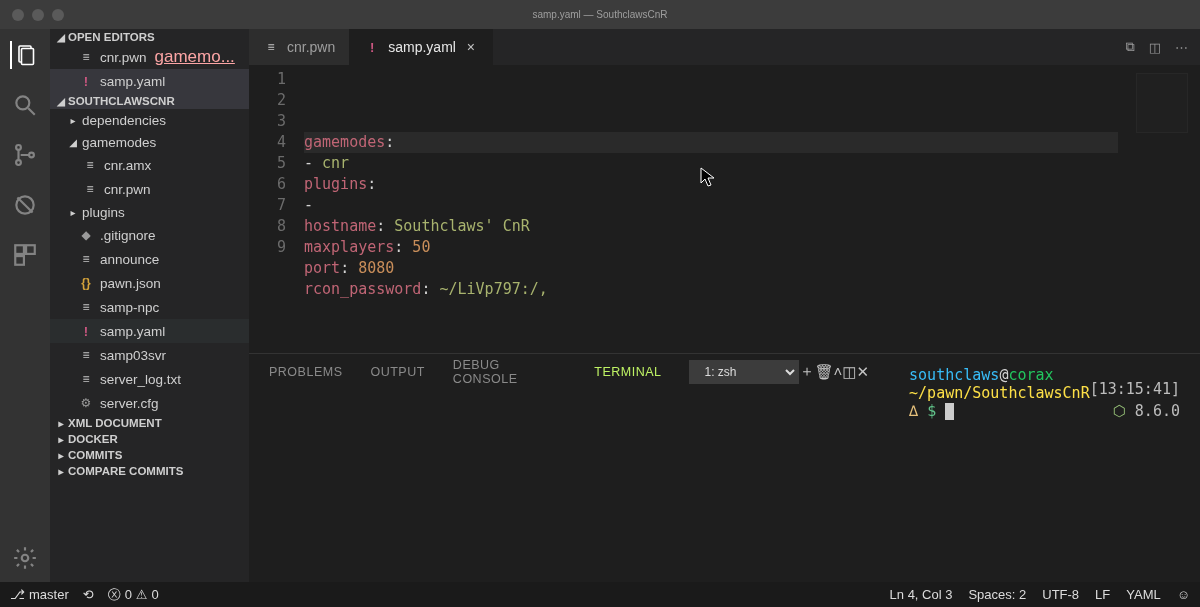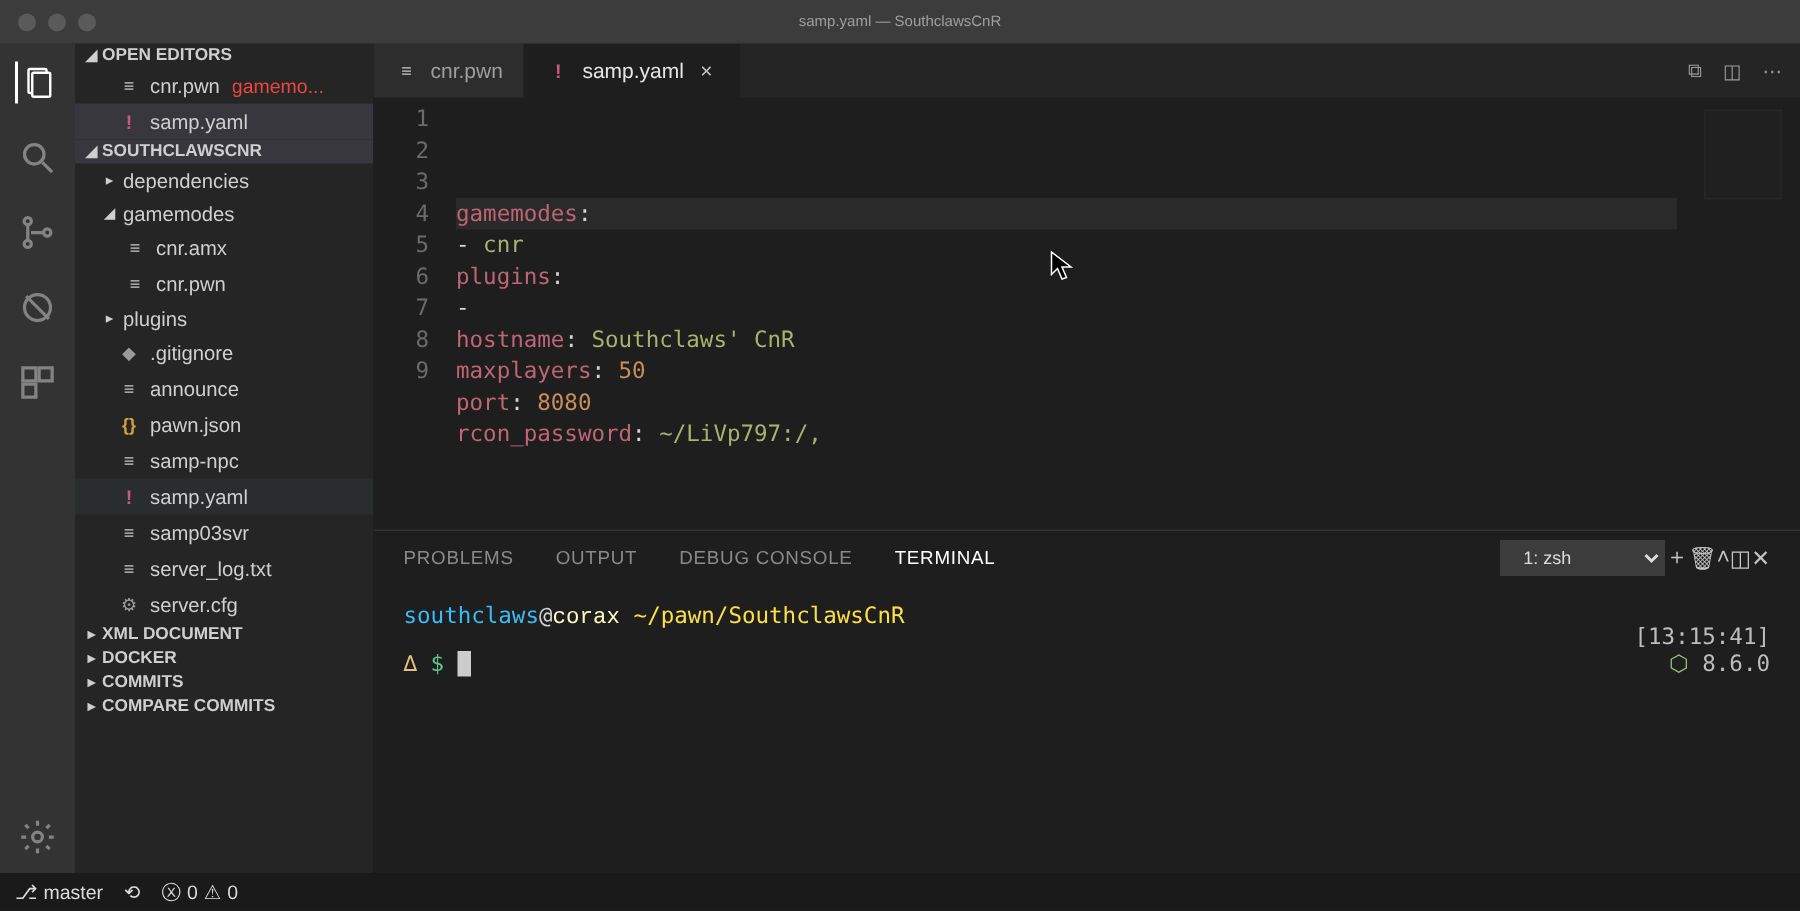--- a/index.html
+++ b/index.html
@@ -55,21 +55,21 @@
   }
   .twisty { width: 10px; display: inline-block; text-align: center; font-size: 10px; }
   .file-item {
     display: flex; align-items: center; gap: 6px;
     height: 24px; padding-left: 20px; font-size: 13.5px; color: #cfcfcf;
     cursor: pointer;
     white-space: nowrap; overflow: hidden;
   }
   .file-item.sub1 { padding-left: 28px; }
   .file-item.sub2 { padding-left: 32px; }
-  .file-item .dim { color: #ef4444; font-size: 13px; margin-left: 2px; overflow: hidden; text-overflow: ellipsis; }
+  .file-item .dim { color: #fca5a5; font-size: 17px; margin-left: 2px; overflow: hidden; text-overflow: ellipsis; text-decoration: underline; }
   .file-item.sel { background: #37373d; }
   .file-item.sel-soft { background: #2a2d2e; }
   .icon-slot { width: 16px; height: 16px; display: inline-flex; align-items: center; justify-content: center; font-size: 12px; }
   .icon-yaml { color: #cb5781; font-weight: 800; font-size: 13px; }
   .icon-lines { color: #c5c5c5; }
   .icon-braces { color: #d4a33b; font-weight: 800; }
   .icon-gear { color: #9a9a9a; }
   .icon-git { color: #9a9a9a; }
   .folder-header { display: flex; align-items: center; gap: 4px; height: 22px; padding-left: 12px; font-size: 13.5px; color: #cfcfcf; cursor: pointer; }
   .folder-header.d0 { padding-left: 18px; }
@@ -91,31 +91,31 @@
   .gutter { width: 55px; text-align: right; color: #6b6b6b; padding-top: 4px; padding-right: 18px; }
   .code { flex: 1; padding-top: 4px; position: relative; white-space: pre; }
   .cur-line { position: absolute; left: 0; right: 82px; height: 21px; background: #2a2a2a; }
   .minimap { position: absolute; right: 12px; top: 8px; width: 52px; height: 60px; background: #232323; border: 1px solid #2f2f2f; opacity: 0.55; }
   .cursor-img { position: absolute; pointer-events: none; }
   .tok-key { color: #c06575; }
   .tok-punc { color: #d4d4d4; }
   .tok-str { color: #a8b36e; }
   .tok-num { color: #c98e5a; }
   
-  .panel { height: 229px; border-top: 1px solid #333; display: flex; flex-direction: column; background: #1e1e1e; }
+  .panel { height: 229px; border-top: 1px solid #333; display: flex; background: #1e1e1e; }
   .panel-tabs { display: flex; align-items: center; height: 35px; padding: 0 20px; gap: 28px; font-size: 12.5px; color: #8a8a8a; }
   .panel-tabs .ptab { cursor: pointer; letter-spacing: 0.5px; }
-  .panel-tabs .ptab.active { color: #ffffff; }
+  .panel-tabs .ptab.active { color: #bef264; }
   .panel-actions { margin-left: auto; display: flex; align-items: center; gap: 0; }
   .term-select { background: #3c3c3c; color: #dcdcdc; border: 1px solid #3c3c3c; font-size: 12px; padding: 3px 10px; width: 110px; }
   .panel-actions .pbtn { cursor: pointer; color: #c5c5c5; font-size: 15px; }
   .terminal { flex: 1; font-family: Menlo, monospace; font-size: 15px; padding: 12px 20px; color: #d4d4d4; position: relative; }
   .term-row { display: flex; justify-content: space-between; }
   .t-user { color: #38bdf8; }
-  .t-host { color: #fef9c3; font-family: Liberation Mono, monospace; }
+  .t-host { color: #22c55e; }
   .t-path { color: #fde047; font-weight: 400; margin-top: 32px; }
   .t-time { color: #bdbdbd; margin-top: 14px; }
   .t-delta { color: #e5c07b; }
   .t-dollar { color: #61c28a; }
   .t-node { color: #bdbdbd; }
   .t-nodeicon { color: #97c278; }
   .term-cursor { display: inline-block; width: 9px; height: 17px; background: #cccccc; vertical-align: middle; }
   
   .statusbar {
     height: 25px; background: #1a1a1a; color: #dcdcdc;
@@ -365,13 +365,21 @@
   </span>
   <span class="item">
     <span>⟲</span>
   </span>
   <span class="item">
     <span>ⓧ</span>
       <span>0</span>
     <span>⚠</span>
       <span>0</span>
   </span>
+  <div class="s-right">
+    <span class="item">Ln 4, Col 3</span>
+    <span class="item">Spaces: 2</span>
+    <span class="item">UTF-8</span>
+    <span class="item">LF</span>
+    <span class="item">YAML</span>
+    <span class="item">☺</span>
+  </div>
 </div>
 
 </body></html>

